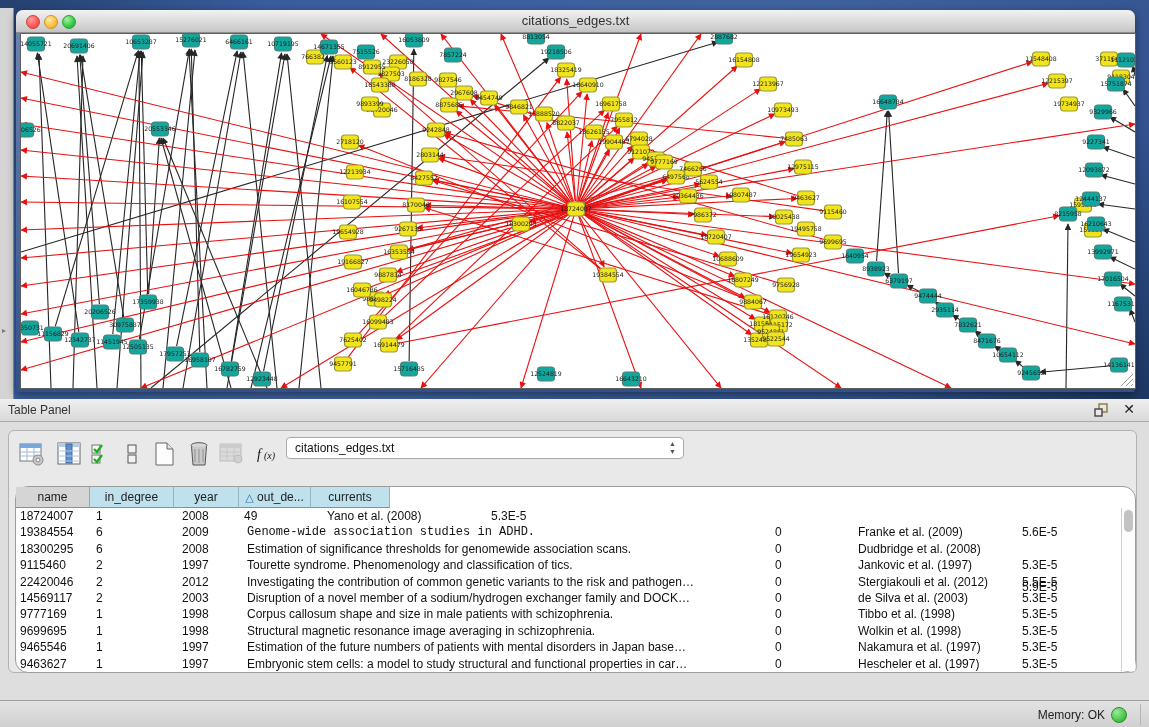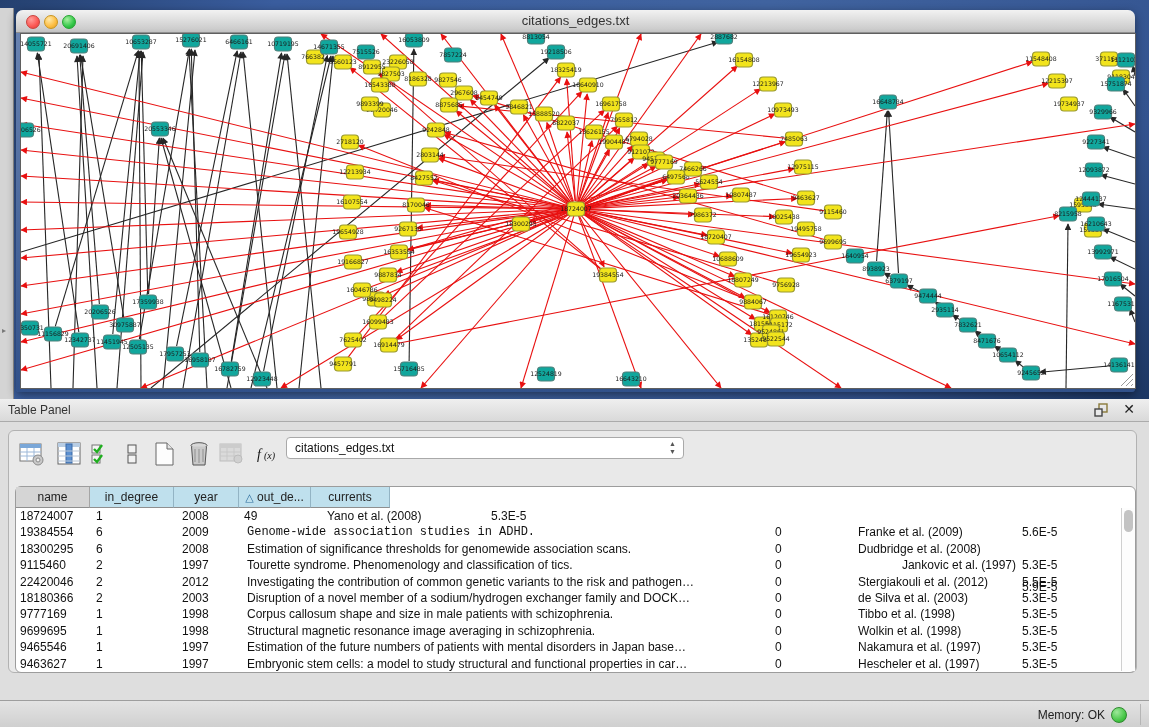--- a/index.html
+++ b/index.html
@@ -32,21 +32,21 @@
   #inset{position:absolute;left:8px;top:31px;width:1127px;height:241px;background:#e9e9e9;
     border:1px solid #b2b2b2;border-radius:6px;}
   
   #toolbar{position:absolute;left:0;top:6px;width:100%;height:36px;}
   .tbi{position:absolute;top:4px;width:26px;height:26px;}
   .tbi svg{display:block;}
   #combo{position:absolute;left:277px;top:6px;width:388px;height:20px;background:#fff;
     border:1px solid #a9a9a9;border-radius:4px;font-size:12px;color:#111;line-height:20px;padding-left:8px;}
   #combo .arrows{position:absolute;right:7px;top:2px;font-size:7px;color:#555;line-height:8px;text-align:center;}
   
-  #tablewrap{position:absolute;left:6px;top:55px;width:1119px;height:185px;background:#fff;border:1px solid #9c9c9c;border-radius:6px;}
+  #tablewrap{position:absolute;left:6px;top:55px;width:1119px;height:185px;background:#fff;border:1px solid #9c9c9c;border-radius:13px;}
   #thead{position:absolute;left:0;top:0;height:21px;width:100%;display:flex;}
   .th{box-sizing:border-box;height:21px;line-height:20px;font-size:12px;color:#222;text-align:center;
     background:#bfe0ed;border-right:1px solid #93b4c4;border-bottom:1px solid #8f8f8f;overflow:hidden;white-space:nowrap;}
   .th.gray{background:#d5d5d5;border-right:1px solid #a5a5a5;}
   .th .sort{color:#2e6e9e;font-size:11px;}
   #tbody{position:absolute;left:0;top:21px;width:100%;}
   .tr{display:flex;height:16.4px;}
   .td{box-sizing:border-box;height:16.4px;line-height:16.4px;font-size:12px;color:#111;
     overflow:hidden;white-space:nowrap;text-overflow:clip;}
   #vscroll{position:absolute;left:1105px;top:21px;width:13px;height:163px;background:#fdfdfd;border-left:1px solid #d0d0d0;}
@@ -893,34 +893,34 @@
               <div class="td" style="width: 72px; padding-left: 5px;">0</div>
               <div class="td" style="width: 174px; padding-left: 16px;">Dudbridge et al. (2008)</div>
               <div class="td" style="width: 79px; padding-left: 6px; margin-top: 38px;">5.9E-5</div>
             </div>
             <div class="tr">
               <div class="td" style="width: 74px; padding-left: 4px;">9115460</div>
               <div class="td" style="width: 84px; padding-left: 6px;">2</div>
               <div class="td" style="width: 65px; padding-left: 8px;">1997</div>
               <div class="td" style="width: 531px; padding-left: 8px;">Tourette syndrome. Phenomenology and classification of tics.</div>
               <div class="td" style="width: 72px; padding-left: 5px;">0</div>
-              <div class="td" style="width: 174px; padding-left: 16px; text-align: right;">Jankovic et al. (1997)</div>
+              <div class="td" style="width: 174px; padding-left: 16px;">Jankovic et al. (1997)</div>
               <div class="td" style="width: 79px; padding-left: 6px;">5.3E-5</div>
             </div>
             <div class="tr">
               <div class="td" style="width: 74px; padding-left: 4px;">22420046</div>
               <div class="td" style="width: 84px; padding-left: 6px;">2</div>
               <div class="td" style="width: 65px; padding-left: 8px;">2012</div>
               <div class="td" style="width: 531px; padding-left: 8px;">Investigating the contribution of common genetic variants to the risk and pathogen…</div>
               <div class="td" style="width: 72px; padding-left: 5px;">0</div>
               <div class="td" style="width: 174px; padding-left: 16px;">Stergiakouli et al. (2012)</div>
               <div class="td" style="width: 79px; padding-left: 6px;">5.5E-5</div>
             </div>
             <div class="tr">
-              <div class="td" style="width: 74px; padding-left: 4px;">18180366</div>
+              <div class="td" style="width: 74px; padding-left: 4px;">14569117</div>
               <div class="td" style="width: 84px; padding-left: 6px;">2</div>
               <div class="td" style="width: 65px; padding-left: 8px;">2003</div>
               <div class="td" style="width: 531px; padding-left: 8px;">Disruption of a novel member of a sodium/hydrogen exchanger family and DOCK…</div>
               <div class="td" style="width: 72px; padding-left: 5px;">0</div>
               <div class="td" style="width: 174px; padding-left: 16px;">de Silva et al. (2003)</div>
               <div class="td" style="width: 79px; padding-left: 6px;">5.3E-5</div>
             </div>
             <div class="tr">
               <div class="td" style="width: 74px; padding-left: 4px;">9777169</div>
               <div class="td" style="width: 84px; padding-left: 6px;">1</div>

